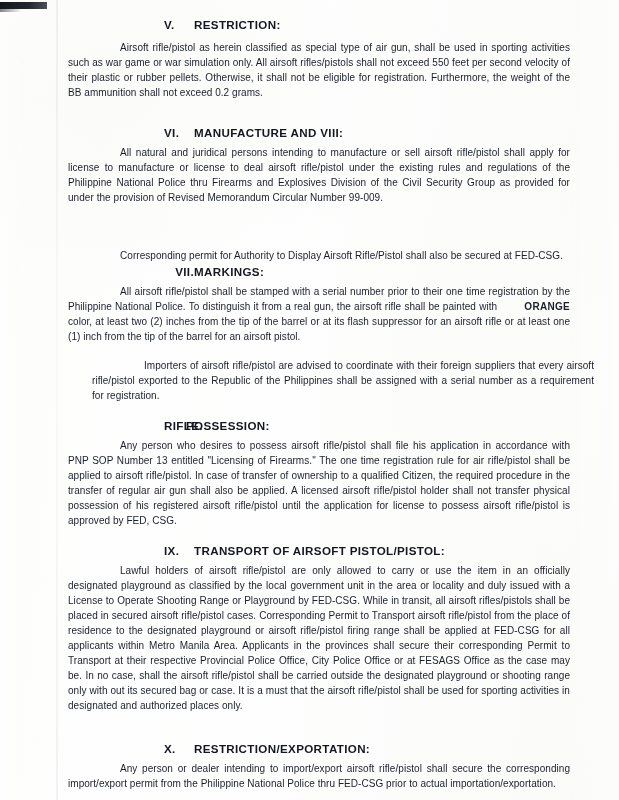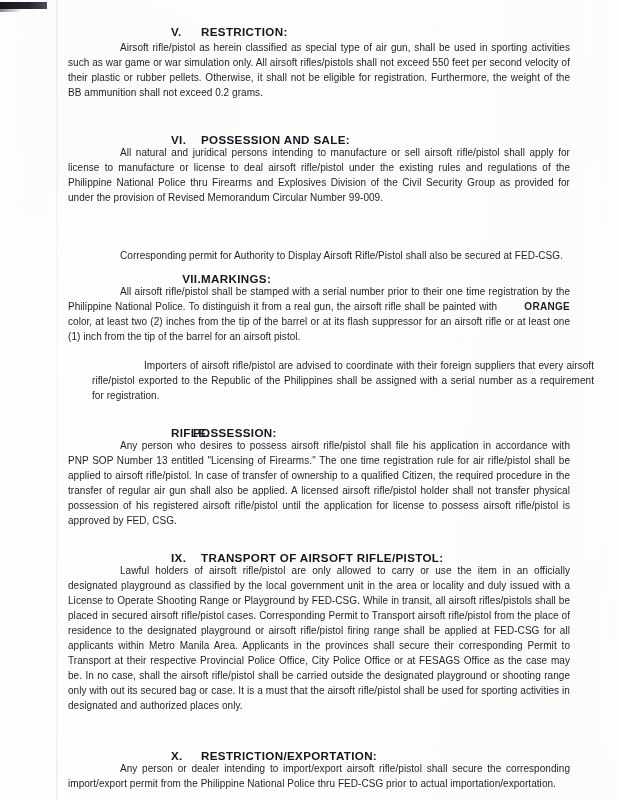--- a/index.html
+++ b/index.html
@@ -73,21 +73,21 @@
 
   .content {
     position: absolute;
     top: 0;
     left: 0;
     width: 619px;
     padding: 0;
   }
 
   h2.heading {
-    margin: 16px;
+    margin: 9px;
     font-size: 11.6px;
     font-weight: bold;
     letter-spacing: .35px;
     color: #14171f;
     white-space: nowrap;
   }
 
   .heading .num {
     display: inline-block;
   }
@@ -139,28 +139,28 @@
 <div class="page">
 
   <div class="edge-fade-left"></div>
   <div class="edge-fade"></div>
   <div class="scan-band"></div>
   <div class="corner-artifact"></div>
 
   <div class="content" id="doc-root">
       <h2 class="heading wide" style="position: absolute; left: 155px; top: 9px;"><span class="num">V.</span><span>RESTRICTION:</span></h2>
       <p class="para" style="position: absolute; left: 68px; top: 40px; width: 502px;"><span class="indent"></span>Airsoft rifle/pistol as herein classified as special type of air gun, shall be used in sporting activities such as war game or war simulation only. All airsoft rifles/pistols shall not exceed 550 feet per second velocity of their plastic or rubber pellets. Otherwise, it shall not be eligible for registration. Furthermore, the weight of the BB ammunition shall not exceed 0.2 grams.</p>
-      <h2 class="heading wide" style="position: absolute; left: 155px; top: 117px;"><span class="num">VI.</span><span>POSSESSION AND SALE:</span></h2>
+      <h2 class="heading wide" style="position: absolute; left: 155px; top: 117px;"><span class="num">VI.</span><span>MANUFACTURE AND VIII:</span></h2>
       <p class="para" style="position: absolute; left: 68px; top: 145px; width: 502px;"><span class="indent"></span>All natural and juridical persons intending to manufacture or sell airsoft rifle/pistol shall apply for license to manufacture or license to deal airsoft rifle/pistol under the existing rules and regulations of the Philippine National Police thru Firearms and Explosives Division of the Civil Security Group as provided for under the provision of Revised Memorandum Circular Number 99-009.</p>
       <p class="para" style="position: absolute; left: 68px; top: 216px; width: 502px; margin-top: 32px;"><span class="indent"></span>Corresponding permit for Authority to Display Airsoft Rifle/Pistol shall also be secured at FED-CSG.</p>
       <h2 class="heading wide" style="position: absolute; left: 155px; top: 256px; text-align: right;"><span class="num">VII.</span><span>MARKINGS:</span></h2>
       <p class="para" style="position: absolute; left: 68px; top: 284px; width: 502px;"><span class="indent"></span>All airsoft rifle/pistol shall be stamped with a serial number prior to their one time registration by the Philippine National Police. To distinguish it from a real gun, the airsoft rifle shall be painted with <b class="emph">ORANGE</b> color, at least two (2) inches from the tip of the barrel or at its flash suppressor for an airsoft rifle or at least one (1) inch from the tip of the barrel for an airsoft pistol.</p>
       <p class="para" style="position: absolute; left: 68px; top: 358px; width: 502px; margin-left: 24px;"><span class="indent"></span>Importers of airsoft rifle/pistol are advised to coordinate with their foreign suppliers that every airsoft rifle/pistol exported to the Republic of the Philippines shall be assigned with a serial number as a requirement for registration.</p>
       <h2 class="heading tight" style="position: absolute; left: 155px; top: 410px;"><span class="num">RIFLE.</span><span>POSSESSION:</span></h2>
       <p class="para" style="position: absolute; left: 68px; top: 438px; width: 502px;"><span class="indent"></span>Any person who desires to possess airsoft rifle/pistol shall file his application in accordance with PNP SOP Number 13 entitled "Licensing of Firearms." The one time registration rule for air rifle/pistol shall be applied to airsoft rifle/pistol. In case of transfer of ownership to a qualified Citizen, the required procedure in the transfer of regular air gun shall also be applied. A licensed airsoft rifle/pistol holder shall not transfer physical possession of his registered airsoft rifle/pistol until the application for license to possess airsoft rifle/pistol is approved by FED, CSG.</p>
-      <h2 class="heading wide" style="position: absolute; left: 155px; top: 535px;"><span class="num">IX.</span><span>TRANSPORT OF AIRSOFT RIFLE/PISTOL:</span></h2>
+      <h2 class="heading wide" style="position: absolute; left: 155px; top: 535px;"><span class="num">IX.</span><span>TRANSPORT OF AIRSOFT PISTOL/PISTOL:</span></h2>
       <p class="para" style="position: absolute; left: 68px; top: 563px; width: 502px;"><span class="indent"></span>Lawful holders of airsoft rifle/pistol are only allowed to carry or use the item in an officially designated playground as classified by the local government unit in the area or locality and duly issued with a License to Operate Shooting Range or Playground by FED-CSG. While in transit, all airsoft rifles/pistols shall be placed in secured airsoft rifle/pistol cases. Corresponding Permit to Transport airsoft rifle/pistol from the place of residence to the designated playground or airsoft rifle/pistol firing range shall be applied at FED-CSG for all applicants within Metro Manila Area. Applicants in the provinces shall secure their corresponding Permit to Transport at their respective Provincial Police Office, City Police Office or at FESAGS Office as the case may be.  In no case, shall the airsoft rifle/pistol shall be carried outside the designated playground or shooting range only with out its secured bag or case. It is a must that the airsoft rifle/pistol shall be used for sporting activities in designated and authorized places only.</p>
       <h2 class="heading wide" style="position: absolute; left: 155px; top: 733px;"><span class="num">X.</span><span>RESTRICTION/EXPORTATION:</span></h2>
       <p class="para" style="position: absolute; left: 68px; top: 761px; width: 502px;"><span class="indent"></span>Any person or dealer intending to import/export airsoft rifle/pistol shall secure the corresponding import/export permit from the Philippine National Police thru FED-CSG prior to actual importation/exportation.</p>
     </div>
 
   <div class="grain"></div>
 </div>
 
 </body></html>

